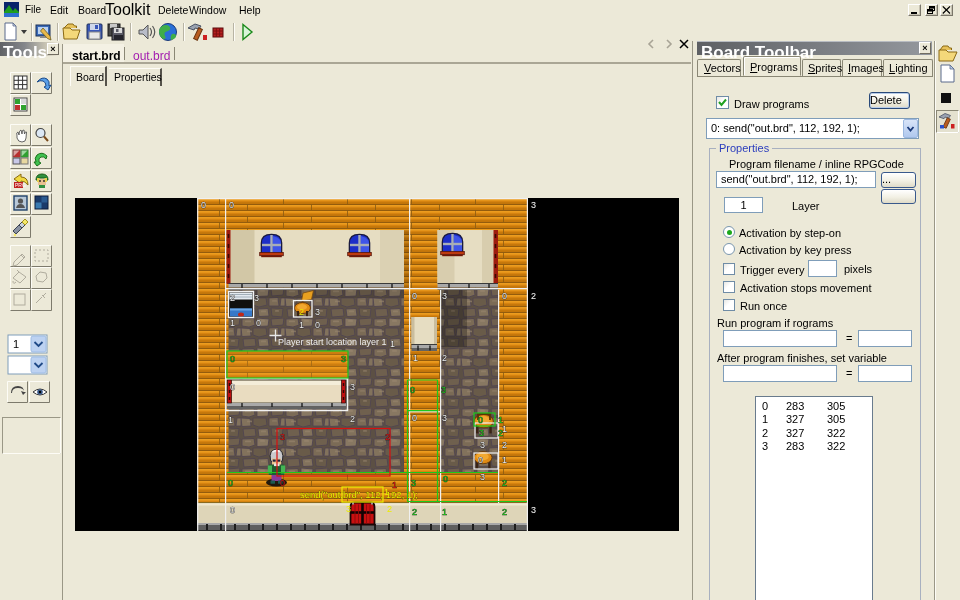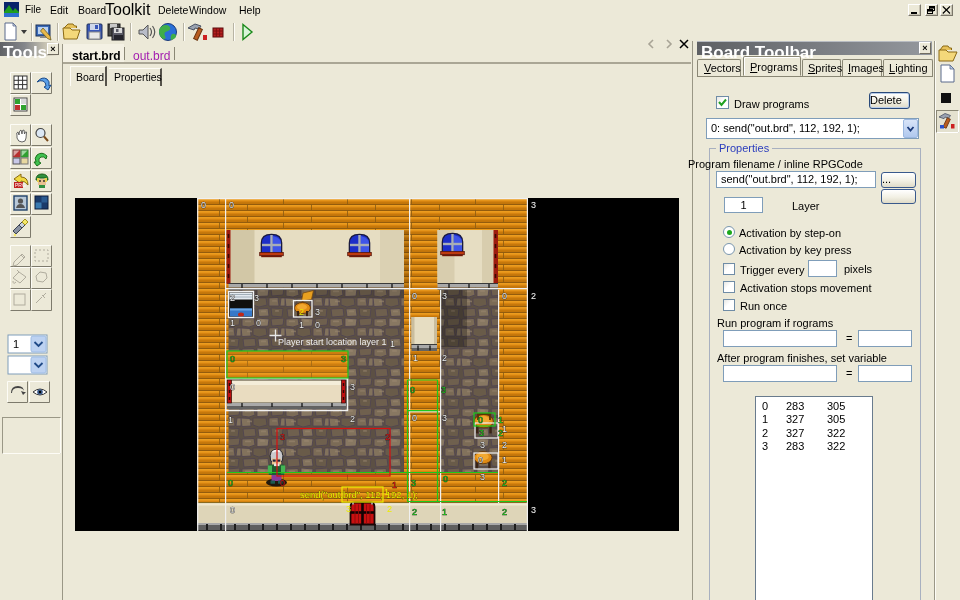--- a/index.html
+++ b/index.html
@@ -552,21 +552,21 @@
 <div class="btn" style="left:869px;top:92px;width:41px;height:17px;line-height:15px;border-color:#2a4a7a;box-shadow:inset 0 0 0 1px #b8cce8">Delete</div>
 
 <div class="tf" style="left:706px;top:118px;width:213px;height:21px"></div>
 <span class="lbl" style="left:711px;top:122px">0: send("out.brd", 112, 192, 1);</span>
 <div class="abs" style="left:903px;top:119px;width:15px;height:19px;background:linear-gradient(#d8e4f8,#b0c8ee);border:1px solid #9cb8e0;border-radius:2px"><svg width="13" height="17">
       <path d="M3.5 7 l3 3.5 l3 -3.5" fill="none" stroke="#1a3a7a" stroke-width="1.8"></path>
     </svg></div>
 
 <div class="abs" style="left:709px;top:148px;width:212px;height:460px;border:1px solid #a8b0c0"></div>
 <span class="lbl" style="left:716px;top:142px;background:#ece9d8;padding:0 3px;color:#2b3dbd">Properties</span>
-<span class="lbl" style="left:688px;top:158px">Program filename / inline RPGCode</span>
+<span class="lbl" style="left:729px;top:158px">Program filename / inline RPGCode</span>
 <div class="tf" style="left:716px;top:171px;width:160px;height:17px;font-size:11px;line-height:15px;padding-left:4px">send("out.brd", 112, 192, 1);</div>
 <div class="btn" style="left:881px;top:172px;width:35px;height:16px;line-height:13px">...</div>
 <div class="btn" style="left:881px;top:189px;width:35px;height:15px"></div>
 <div class="tf" style="left:724px;top:197px;width:39px;height:16px;text-align:center;line-height:14px">1</div>
 <span class="lbl" style="left:792px;top:200px">Layer</span>
 
 <div class="abs" style="left:723px;top:226px;width:12px;height:12px;border-radius:50%;background:#fff;border:1px solid #7a96ae"></div>
 <div class="abs" style="left:727px;top:230px;width:5px;height:5px;border-radius:50%;background:#1ca81c"></div>
 <span class="lbl" style="left:739px;top:227px">Activation by step-on</span>
 <div class="abs" style="left:723px;top:243px;width:12px;height:12px;border-radius:50%;background:#fff;border:1px solid #7a96ae"></div>

